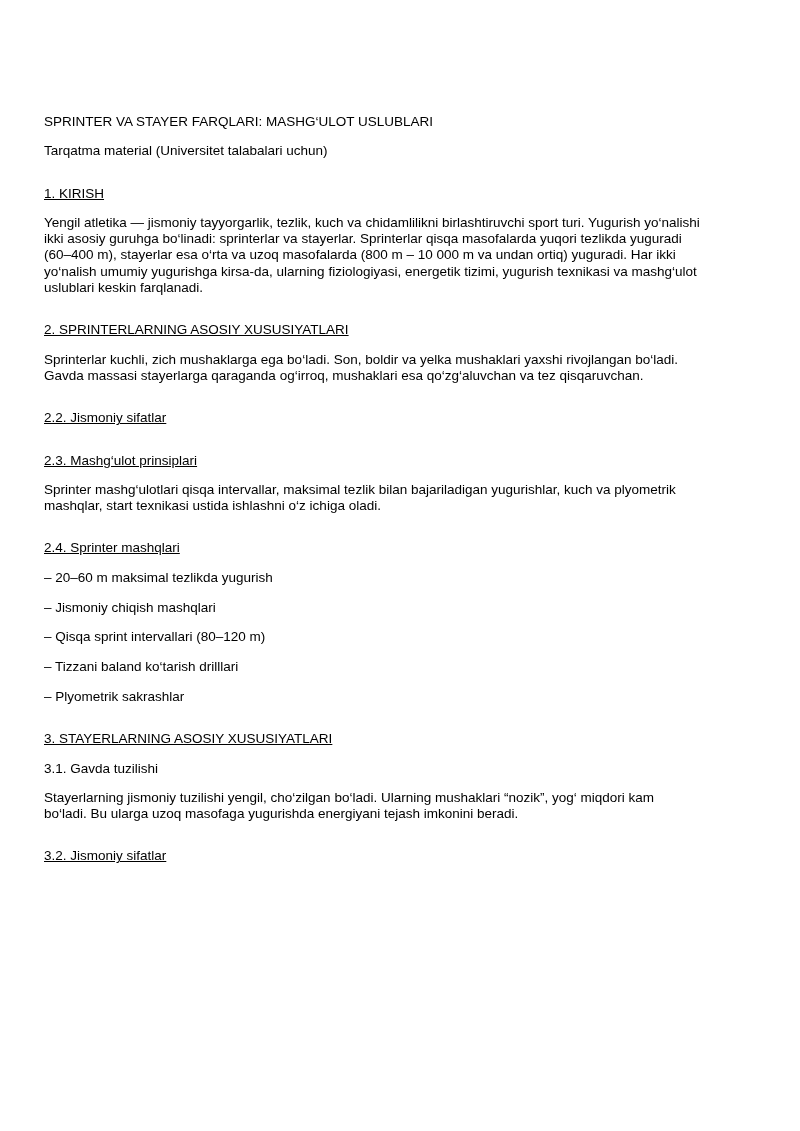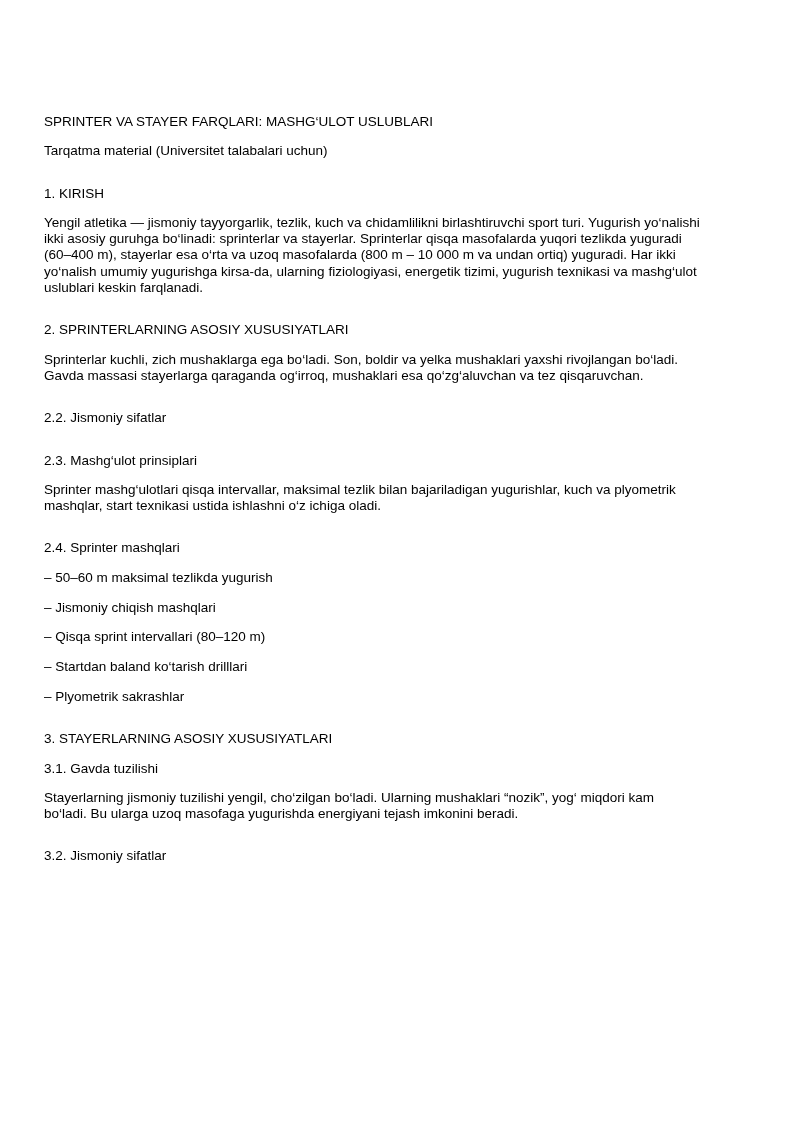--- a/index.html
+++ b/index.html
@@ -23,20 +23,21 @@
     line-height: 16.3px;
   }
   .block {
     margin: 0 0 13px 0;
     font-weight: normal;
     font-size: 13.5px;
     white-space: pre-wrap;
   }
   .spaced-top {
     margin-top: 26px;
+    text-decoration: underline;
   }
   .list-block {
     margin: 0 0 13.5px 0;
   }
 </style>
 </head>
 <body>
 
 <div class="page">
   <div class="doc">
@@ -49,24 +50,24 @@
 
     <p class="block spaced-top">2. SPRINTERLARNING ASOSIY XUSUSIYATLARI</p>
     <p class="block">Sprinterlar kuchli, zich mushaklarga ega bo‘ladi. Son, boldir va yelka mushaklari yaxshi rivojlangan bo‘ladi. Gavda massasi stayerlarga qaraganda og‘irroq, mushaklari esa qo‘zg‘aluvchan va tez qisqaruvchan.</p>
 
     <p class="block spaced-top">2.2. Jismoniy sifatlar</p>
 
     <p class="block spaced-top">2.3. Mashg‘ulot prinsiplari</p>
     <p class="block">Sprinter mashg‘ulotlari qisqa intervallar, maksimal tezlik bilan bajariladigan yugurishlar, kuch va plyometrik mashqlar, start texnikasi ustida ishlashni o‘z ichiga oladi.</p>
 
     <p class="block spaced-top">2.4. Sprinter mashqlari</p>
-    <p class="block list-block">– 50–60 m maksimal tezlikda yugurish</p>
+    <p class="block list-block">– 20–60 m maksimal tezlikda yugurish</p>
     <p class="block list-block">– Jismoniy chiqish mashqlari</p>
     <p class="block list-block">– Qisqa sprint intervallari (80–120 m)</p>
-    <p class="block list-block">– Startdan baland ko‘tarish drilllari</p>
+    <p class="block list-block">– Tizzani baland ko‘tarish drilllari</p>
     <p class="block list-block">– Plyometrik sakrashlar</p>
 
     <p class="block spaced-top">3. STAYERLARNING ASOSIY XUSUSIYATLARI</p>
     <p class="block">3.1. Gavda tuzilishi</p>
     <p class="block">Stayerlarning jismoniy tuzilishi yengil, cho‘zilgan bo‘ladi. Ularning mushaklari “nozik”, yog‘ miqdori kam bo‘ladi. Bu ularga uzoq masofaga yugurishda energiyani tejash imkonini beradi.</p>
 
     <p class="block spaced-top">3.2. Jismoniy sifatlar</p>
 
   </div>
 </div>

